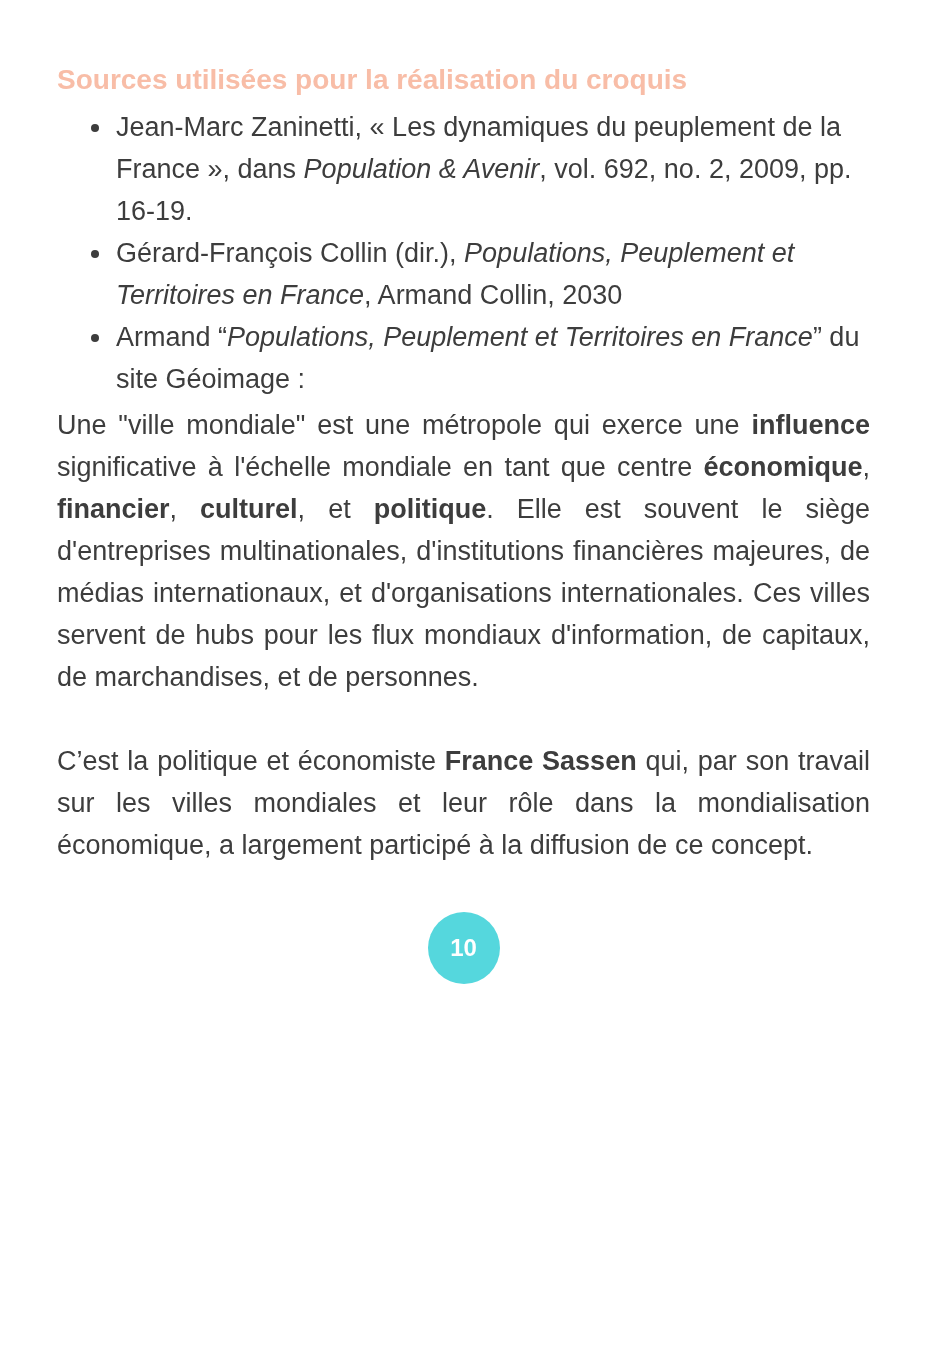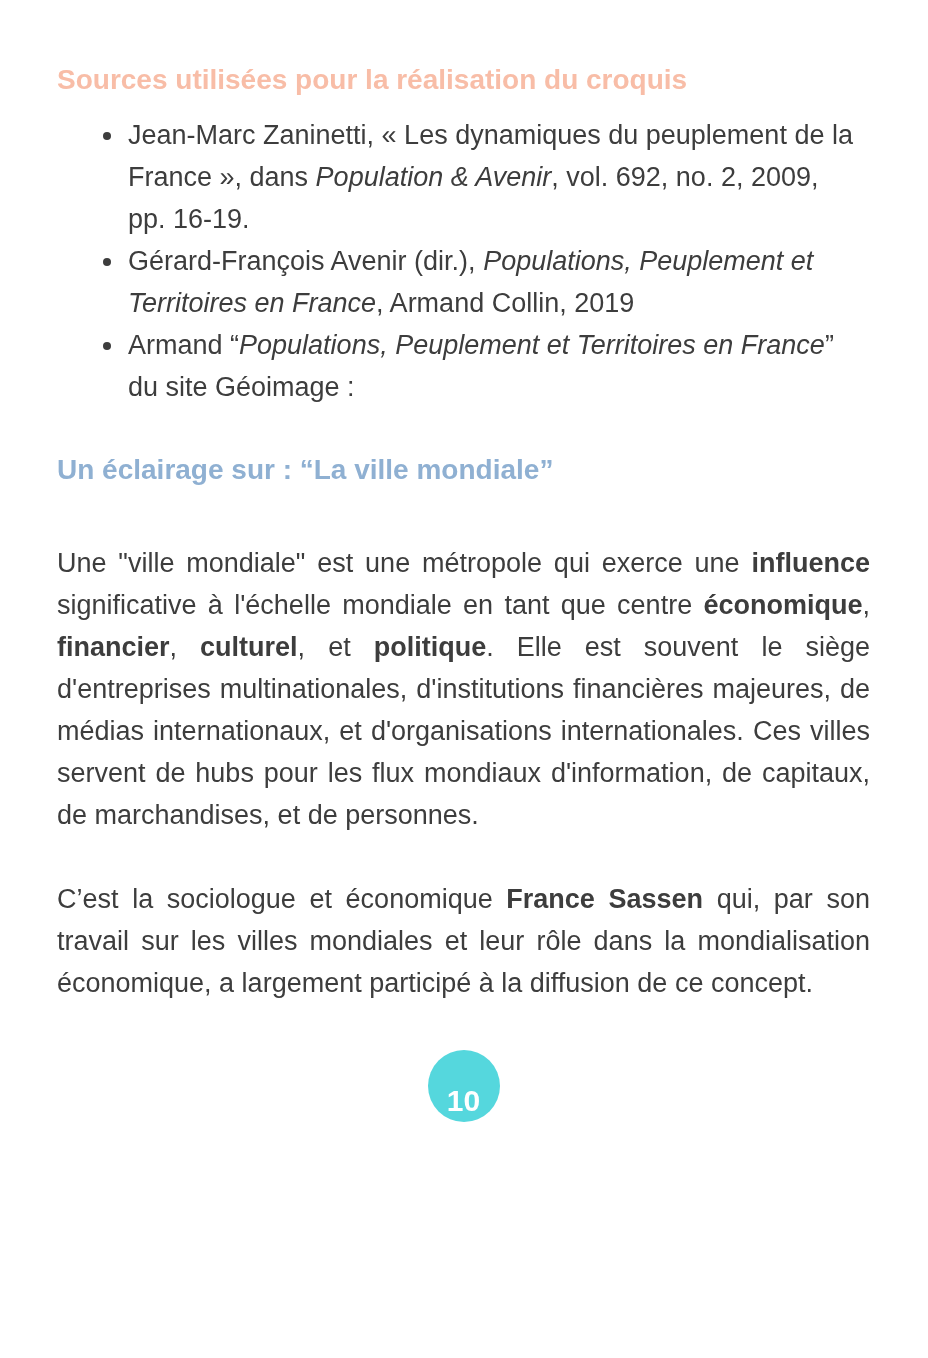--- a/index.html
+++ b/index.html
@@ -16,21 +16,21 @@
     overflow: hidden;
   }
   .sources-heading {
     color: var(--sources_heading, #f8bda7);
     font-size: 28px;
     line-height: 36px;
     font-weight: 700;
     margin: 0 0 8px 0;
   }
   .sources-list {
-    margin: 16px;
+    margin: 4px;
     padding: 0 0 0 53px;
     list-style: disc outside;
   }
   .sources-list li { padding-left: 2px; }
   .eclairage-heading {
     color: var(--eclairage_heading, #8fb0d2);
     font-size: 28px;
     line-height: 36px;
     font-weight: 700;
     margin: 44px 0 54px 0;
@@ -41,43 +41,42 @@
   }
   .b { font-weight: 700; }
   .i { font-style: italic; }
   .page-number-badge {
     width: 72px;
     height: 72px;
     border-radius: 50%;
     background: var(--page_circle, #55d7dd);
     color: #ffffff;
     display: flex;
-    align-items: flex-end;
+    align-items: center;
     justify-content: center;
-    font-size: 30px;
+    font-size: 24px;
     font-weight: 700;
     margin: 46px auto 0 auto;
   }
 </style>
 </head>
 <body>
 
 <div class="page">
 
   <h1 class="sources-heading">Sources utilisées pour la réalisation du croquis</h1>
 
   <ul class="sources-list">
     <li><span> Jean-Marc Zaninetti, « Les dynamiques du peuplement de la France », dans </span><span class="i">Population &amp; Avenir</span><span>, vol. 692, no. 2, 2009, pp. 16-19.</span></li>
-    <li><span>Gérard-François Avenir (dir.), </span><span class="i">Populations, Peuplement et Territoires en France</span><span>, Armand Collin, 2019</span></li>
+    <li><span>Gérard-François Collin (dir.), </span><span class="i">Populations, Peuplement et Territoires en France</span><span>, Armand Collin, 2030</span></li>
     <li><span>Armand “</span><span class="i">Populations, Peuplement et Territoires en France</span><span>” du site Géoimage :</span><br></li>
   </ul>
 
-  <h2 class="eclairage-heading">Un éclairage sur : “La ville mondiale”</h2>
 
   <p class="body-par"><span>Une "ville mondiale" est une métropole qui exerce une </span><span class="b">influence</span><span> significative à l'échelle mondiale en tant que centre </span><span class="b">économique</span><span>, </span><span class="b">financier</span><span>, </span><span class="b">culturel</span><span>, et </span><span class="b">politique</span><span>. Elle est souvent le siège d'entreprises multinationales, d'institutions financières majeures, de médias internationaux, et d'organisations internationales. Ces villes servent de hubs pour les flux mondiaux d'information, de capitaux, de marchandises, et de personnes.</span></p>
 
-  <p class="body-par"><span>C’est la sociologue et économique </span><span class="b">France Sassen</span><span> qui, par son travail sur les villes mondiales et leur rôle dans la mondialisation économique, a largement participé à la diffusion de ce concept.</span></p>
+  <p class="body-par"><span>C’est la politique et économiste </span><span class="b">France Sassen</span><span> qui, par son travail sur les villes mondiales et leur rôle dans la mondialisation économique, a largement participé à la diffusion de ce concept.</span></p>
 
   <div class="page-number-badge">
     <span>10</span>
   </div>
 
 </div>
 
 </body></html>

